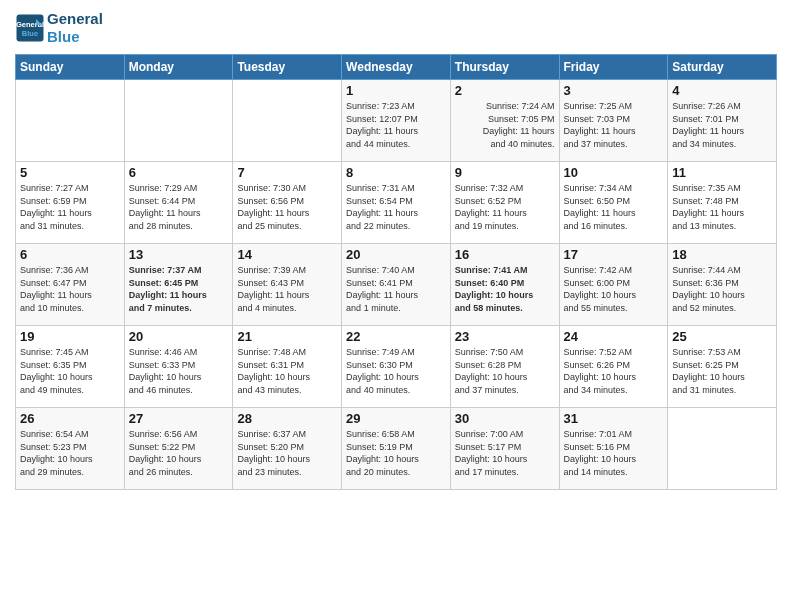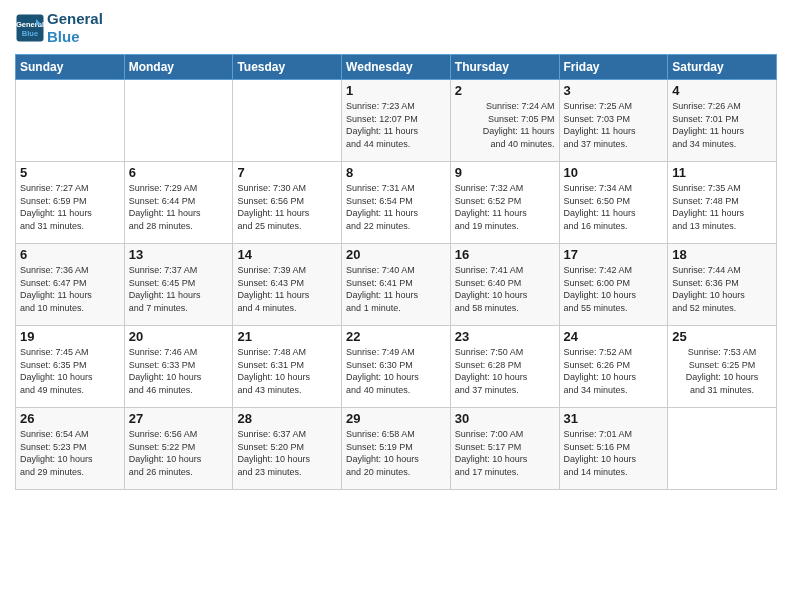--- a/index.html
+++ b/index.html
@@ -206,42 +206,42 @@
         <tr>
           <td>
             <span class="day-number">6</span>
             <div class="day-info" style="white-space: pre-line;">Sunrise: 7:36 AM
 Sunset: 6:47 PM
 Daylight: 11 hours
 and 10 minutes.</div>
           </td>
           <td>
             <span class="day-number">13</span>
-            <div class="day-info" style="white-space: pre-line;">Sunrise: 7:37 AM
+            <div class="day-info" style="white-space: pre-line; font-weight: bold;">Sunrise: 7:37 AM
 Sunset: 6:45 PM
 Daylight: 11 hours
 and 7 minutes.</div>
           </td>
           <td>
             <span class="day-number">14</span>
             <div class="day-info" style="white-space: pre-line;">Sunrise: 7:39 AM
 Sunset: 6:43 PM
 Daylight: 11 hours
 and 4 minutes.</div>
           </td>
           <td>
             <span class="day-number">20</span>
             <div class="day-info" style="white-space: pre-line;">Sunrise: 7:40 AM
 Sunset: 6:41 PM
 Daylight: 11 hours
 and 1 minute.</div>
           </td>
           <td>
             <span class="day-number">16</span>
-            <div class="day-info" style="white-space: pre-line;">Sunrise: 7:41 AM
+            <div class="day-info" style="white-space: pre-line; font-weight: bold;">Sunrise: 7:41 AM
 Sunset: 6:40 PM
 Daylight: 10 hours
 and 58 minutes.</div>
           </td>
           <td>
             <span class="day-number">17</span>
             <div class="day-info" style="white-space: pre-line;">Sunrise: 7:42 AM
 Sunset: 6:00 PM
 Daylight: 10 hours
 and 55 minutes.</div>
@@ -257,21 +257,21 @@
         <tr>
           <td>
             <span class="day-number">19</span>
             <div class="day-info" style="white-space: pre-line;">Sunrise: 7:45 AM
 Sunset: 6:35 PM
 Daylight: 10 hours
 and 49 minutes.</div>
           </td>
           <td>
             <span class="day-number">20</span>
-            <div class="day-info" style="white-space: pre-line;">Sunrise: 7:46 AM
+            <div class="day-info" style="white-space: pre-line;">Sunrise: 4:46 AM
 Sunset: 6:33 PM
 Daylight: 10 hours
 and 46 minutes.</div>
           </td>
           <td>
             <span class="day-number">21</span>
             <div class="day-info" style="white-space: pre-line;">Sunrise: 7:48 AM
 Sunset: 6:31 PM
 Daylight: 10 hours
 and 43 minutes.</div>
@@ -292,21 +292,21 @@
           </td>
           <td>
             <span class="day-number">24</span>
             <div class="day-info" style="white-space: pre-line;">Sunrise: 7:52 AM
 Sunset: 6:26 PM
 Daylight: 10 hours
 and 34 minutes.</div>
           </td>
           <td>
             <span class="day-number">25</span>
-            <div class="day-info" style="white-space: pre-line; text-align: center;">Sunrise: 7:53 AM
+            <div class="day-info" style="white-space: pre-line;">Sunrise: 7:53 AM
 Sunset: 6:25 PM
 Daylight: 10 hours
 and 31 minutes.</div>
           </td>
         </tr>
         <tr>
           <td>
             <span class="day-number">26</span>
             <div class="day-info" style="white-space: pre-line;">Sunrise: 6:54 AM
 Sunset: 5:23 PM

